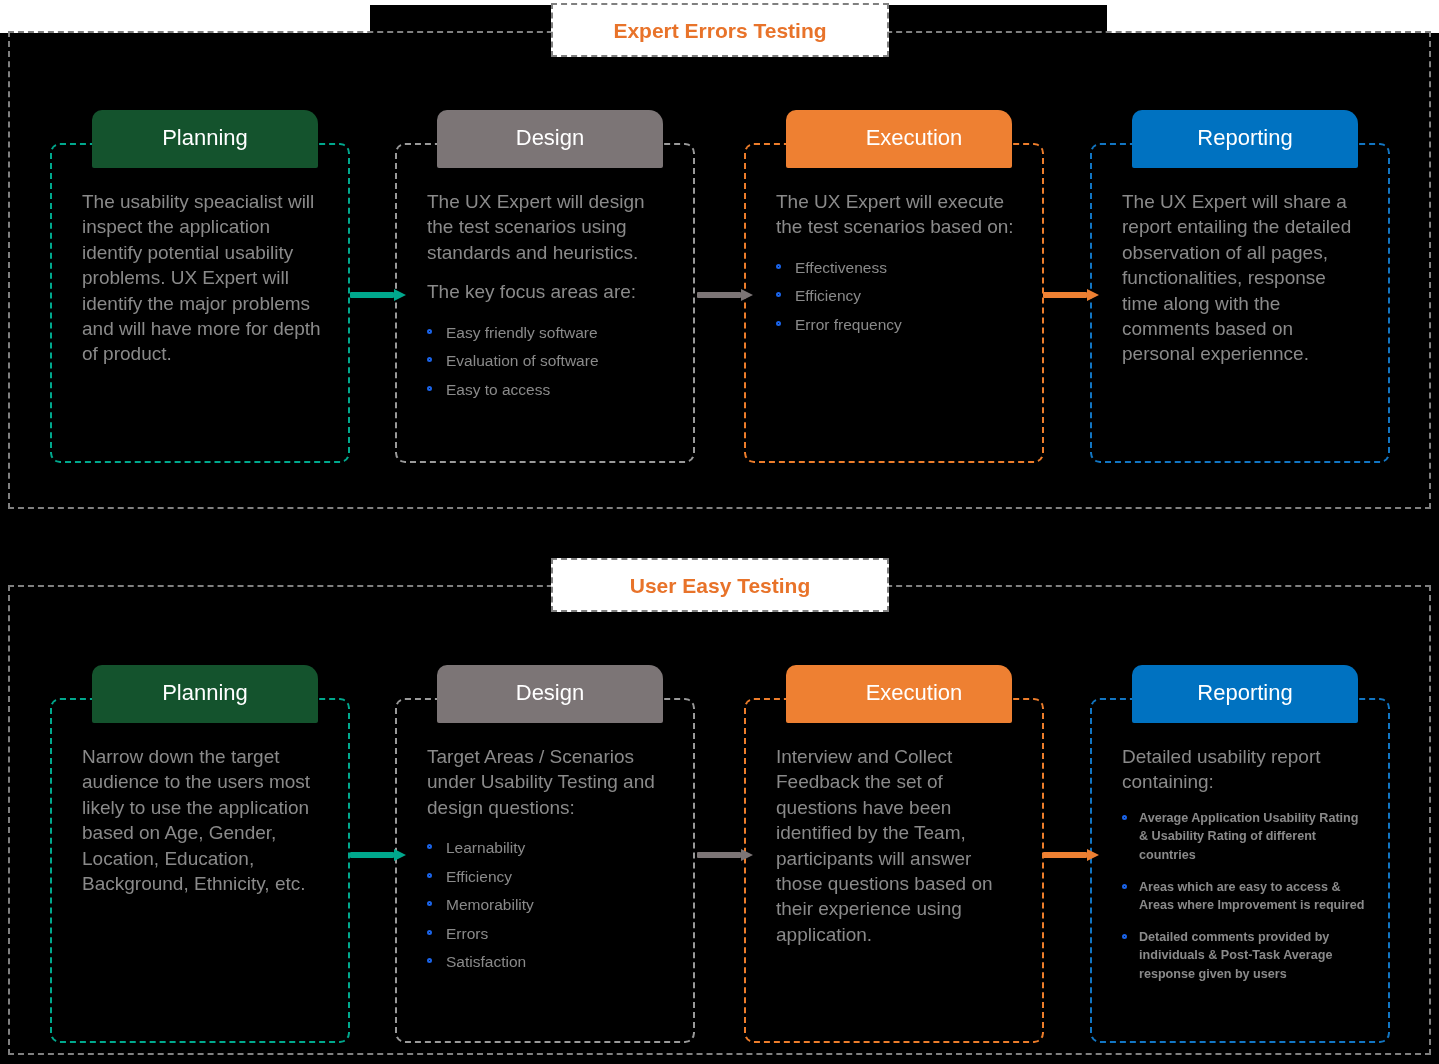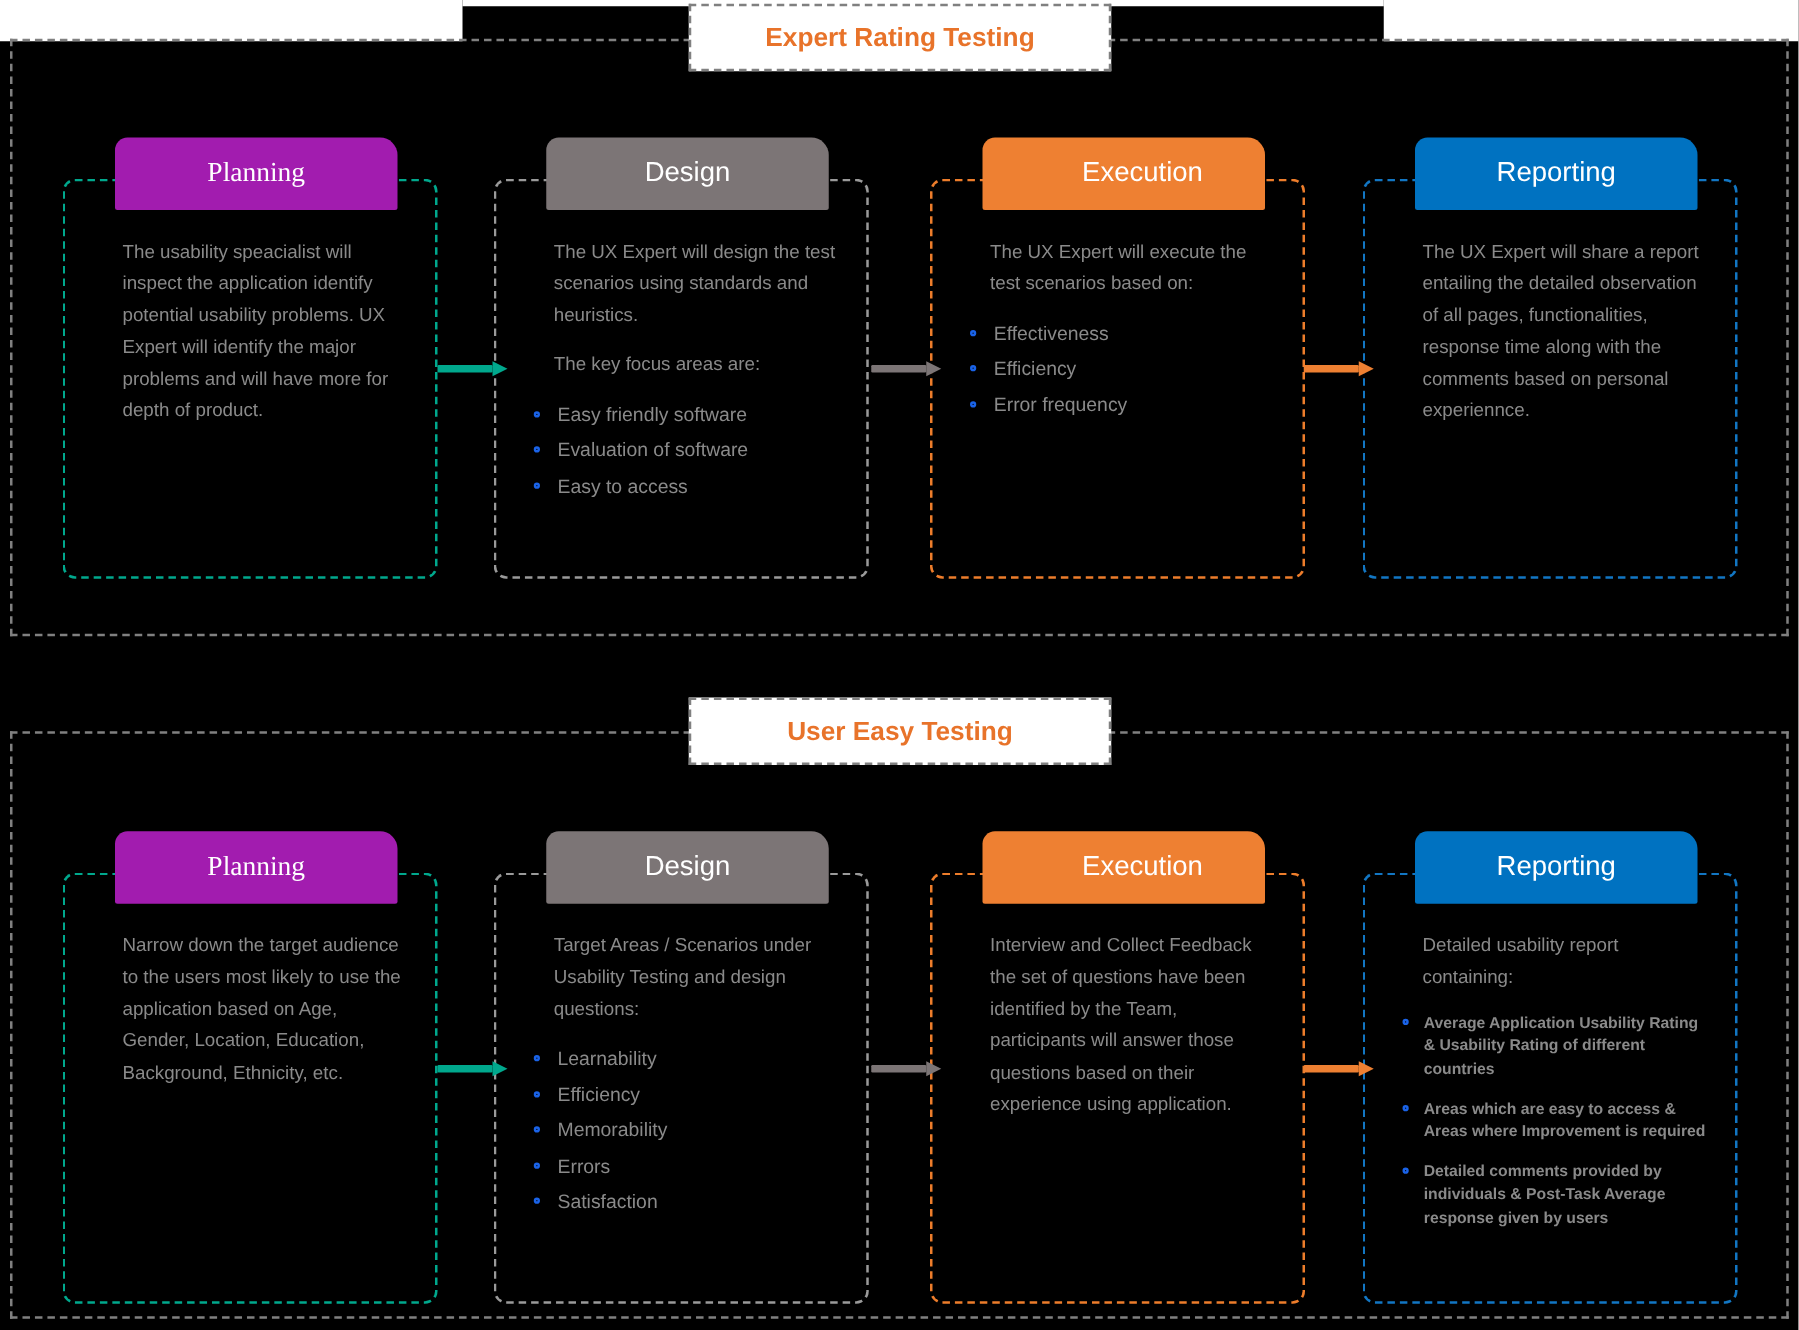--- a/index.html
+++ b/index.html
@@ -104,33 +104,33 @@
     color: #ffffff;
     font-size: 22px;
     text-align: center;
     line-height: 56px;
     z-index: 5;
     box-sizing: border-box;
   }
 
   
   .c-teal   .col-body { border-color: #00A88D; }
-  .c-teal   .col-head { background: #a21caf; font-family: Liberation Serif, serif; }
+  .c-teal   .col-head { background: #14532d; }
   .c-gray   .col-body { border-color: #9A9A9A; }
   .c-gray   .col-head { background: #7C7576; }
   .c-orange .col-body { border-color: #ED7D2B; }
   .c-orange .col-head { background: #EE8032; padding-left: 30px; }
   .c-blue   .col-body { border-color: #1276C3; }
   .c-blue   .col-head { background: #0072C1; }
 
   .para {
     color: #8A8A8A;
-    font-size: 15px;
+    font-size: 19px;
     line-height: 25.4px;
-    margin: 0 0 14px 16px;
+    margin: 0 0 14px 0;
   }
   .para.last { margin-bottom: 0; }
 
   ul.bullets {
     list-style: none;
     margin: 0;
     padding: 0;
   }
   ul.bullets > li {
     position: relative;
@@ -194,21 +194,21 @@
 <body>
 
 <div id="canvas">
 
   <div class="black-field"></div>
   <div class="top-white-left"></div>
   <div class="top-white-mid"></div>
   <div class="top-white-right"></div>
 
   <div class="section expert"></div>
-  <div class="section-title expert">Expert Rating Testing</div>
+  <div class="section-title expert">Expert Errors Testing</div>
 
   <div class="col c-teal" style="left:50px; top:110px;">
     <div class="col-body" style="height:320px;">
       <p class="para last">The usability speacialist will inspect the application identify potential usability problems. UX Expert will identify the major problems and will have more for depth of product.</p>
     </div>
     <div class="col-head">Planning</div>
   </div>
 
   <div class="col c-gray" style="left:395px; top:110px;">
     <div class="col-body" style="height:320px;">

